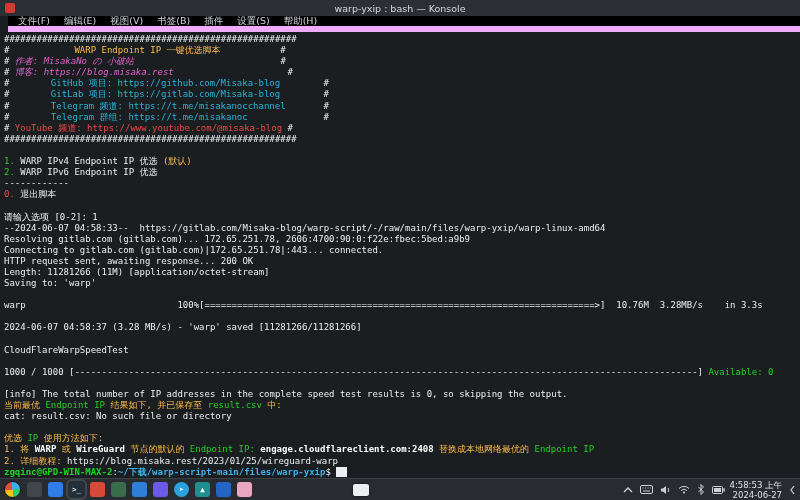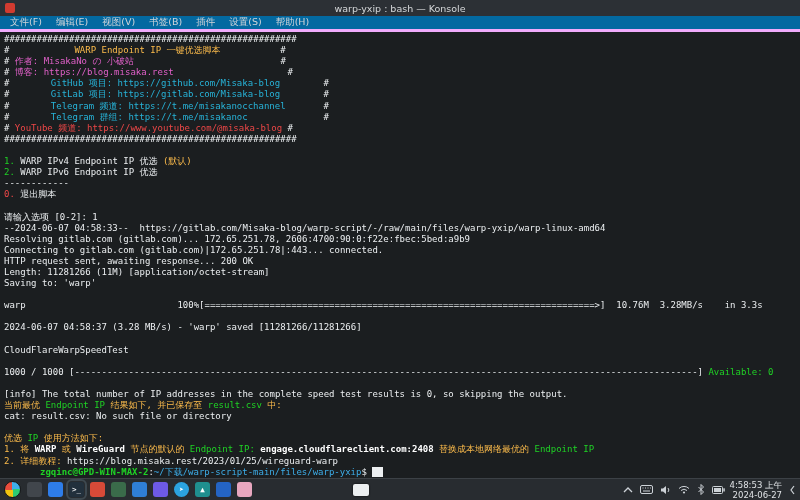--- a/index.html
+++ b/index.html
@@ -5,34 +5,34 @@
   * { margin:0; padding:0; box-sizing:border-box; }
   html,body { width:800px; height:500px; overflow:hidden; background:#1b1e20; font-family:"DejaVu Sans", sans-serif; }
   .screen { width:800px; height:500px; display:flex; flex-direction:column; }
 
   
   .titlebar { height:16px; background:#2c3035; position:relative; display:flex; align-items:center; flex:0 0 16px; }
   .window-icon { width:10px; height:10px; margin-left:5px; background:#d23b30; border-radius:2px; z-index:2; }
   .title { position:absolute; left:0; right:0; text-align:center; font-size:9.5px; color:#d6d8da; }
 
   
-  .menubar { height:16px; background:#0369a1; display:flex; align-items:center; padding-left:3px; border-bottom:3px solid #f0abfc; flex:0 0 16px; }
+  .menubar { height:16px; background:#000000; display:flex; align-items:center; padding-left:3px; border-bottom:6px solid #f0abfc; flex:0 0 16px;margin-left:8px; }
   .menu-item { font-size:9.5px; color:#d0d4d8; padding:1px 7px; cursor:default; }
 
   
   .terminal { height:446px; flex:0 0 446px; background:#1b1e20; padding:2px 4px 0 4px; font-family:"DejaVu Sans Mono", monospace; font-size:9px; line-height:11.1px; white-space:pre; overflow:hidden; }
   .term-line { height:11.1px; }
   .c-fg      { color:#eceff1; }
   .c-yellow  { color:#fdbc4b; }
   .c-red     { color:#ed4747; }
   .c-green   { color:#1fd325; }
-  .c-greenb  { color:#1fd325; font-weight:bold;margin-left:36px; }
-  .c-magenta { color:#e060c8; }
+  .c-greenb  { color:#1fd325; font-weight:bold; }
+  .c-magenta { color:#e060c8;font-style:italic; }
   .c-cyan    { color:#27b3d8;padding-left:36px; }
-  .c-blueb   { color:#3daee9; font-weight:normal; }
+  .c-blueb   { color:#3daee9; font-weight:bold; }
   .c-white   { color:#ffffff; font-weight:bold; }
   .c-cursor  { background:#eceff1; color:#1b1e20; }
 
   
   .taskbar { height:22px; flex:0 0 22px; background:#282c30; border-top:1px solid #3c4146; display:flex; align-items:center; padding:0 4px; gap:5px; }
   .apps { display:flex; align-items:center; gap:6px; }
   .launcher { width:17px; height:17px; border-radius:50%; background:conic-gradient(#3daee9 0 25%, #2ecc71 0 50%, #f1c40f 0 75%, #e74c3c 0 100%); border:1px solid #15181a; }
   .app-icon { width:15px; height:15px; border-radius:3px; display:flex; align-items:center; justify-content:center; font-size:7.5px; color:#fff; font-family:"DejaVu Sans Mono", monospace; }
   .app-icon.round { border-radius:50%; }
   .app-icon.active { outline:2px solid #3e4950; outline-offset:1px; background-clip:padding-box; }

